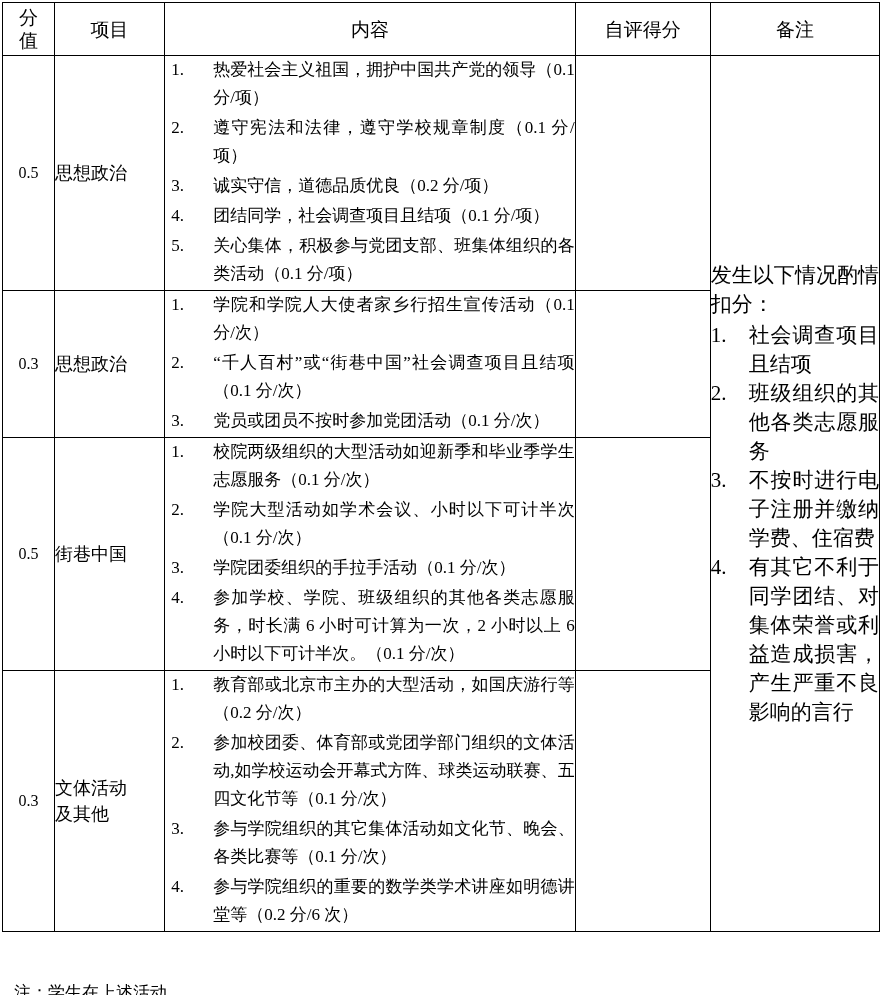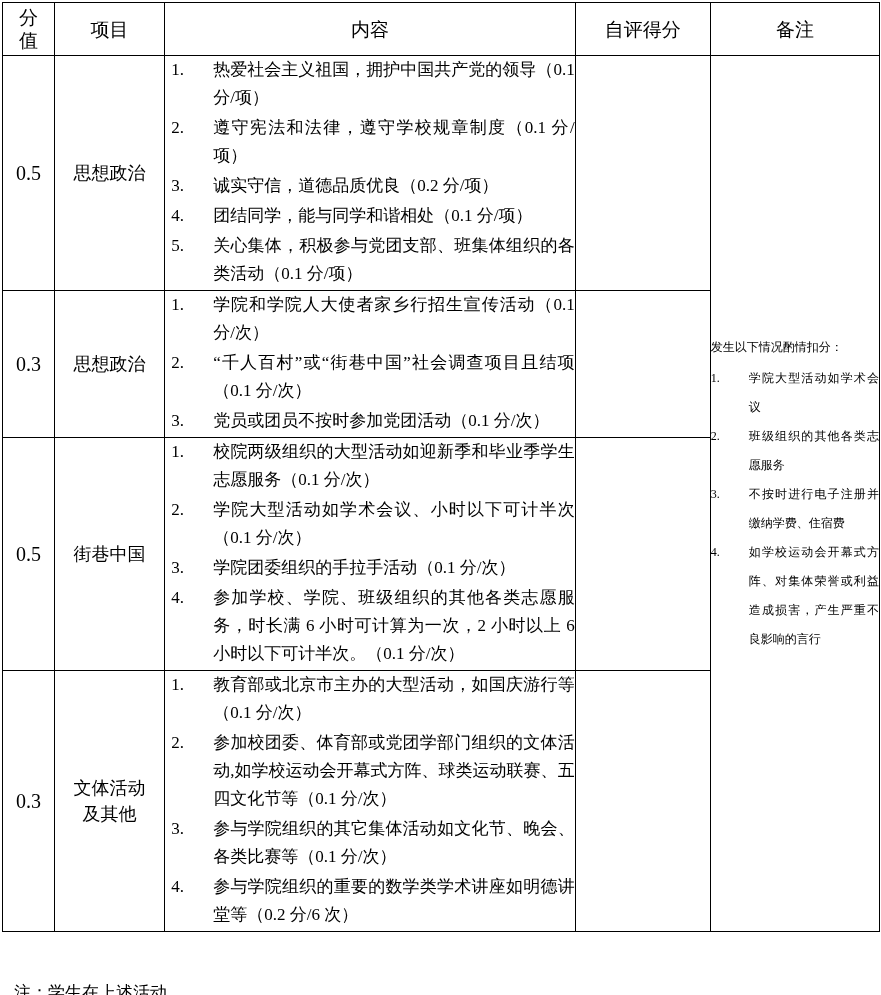--- a/index.html
+++ b/index.html
@@ -44,38 +44,38 @@
     font-weight: normal;
     height: 52px;
     line-height: 25px;
   }
   .hdr-two-line {
     line-height: 23px;
   }
 
   td.score-cell {
     text-align: center;
-    font-size: 20px;
+    font-size: 16px;
   }
   td.item-cell {
-    text-align: center;
+    text-align: left;
     font-size: 18px;
     line-height: 26px;
   }
   td.content-cell {
     padding: 6px 6px 8px 4px;
     font-size: 17px;
   }
   td.self-cell {
     text-align: center;
   }
   td.remark-cell {
     padding: 8px 10px 8px 10px;
     vertical-align: top;
-    font-size: 12px;
+    font-size: 21px;
   }
 
   ol.num-list {
     list-style: none;
     margin: 0;
     padding: 0;
   }
   ol.num-list > li {
     position: relative;
     padding-left: 48px;
@@ -157,32 +157,32 @@
     <tbody>
 
       <tr>
         <td class="score-cell">0.5</td>
         <td class="item-cell">思想政治</td>
         <td class="content-cell">
           <ol class="num-list">
             <li><span class="num">1.</span><span>热爱社会主义祖国，拥护中国共产党的领导（0.1 分/项）</span></li>
             <li><span class="num">2.</span><span>遵守宪法和法律，遵守学校规章制度（0.1 分/项）</span></li>
             <li><span class="num">3.</span><span>诚实守信，道德品质优良（0.2 分/项）</span></li>
-            <li><span class="num">4.</span><span>团结同学，能与同学和谐相处（0.1 分/项）</span></li>
+            <li><span class="num">4.</span><span>团结同学，社会调查项目且结项（0.1 分/项）</span></li>
             <li><span class="num">5.</span><span>关心集体，积极参与党团支部、班集体组织的各类活动（0.1 分/项）</span></li>
           </ol>
         </td>
         <td class="self-cell"></td>
         <td class="remark-cell" rowspan="4">
           <div class="remark-intro">发生以下情况酌情扣分：</div>
           <ol class="remark-list">
-            <li><span class="num">1.</span><span>学院大型活动如学术会议</span></li>
+            <li><span class="num">1.</span><span>社会调查项目且结项</span></li>
             <li><span class="num">2.</span><span>班级组织的其他各类志愿服务</span></li>
             <li><span class="num">3.</span><span>不按时进行电子注册并缴纳学费、住宿费</span></li>
-            <li><span class="num">4.</span><span>如学校运动会开幕式方阵、对集体荣誉或利益造成损害，产生严重不良影响的言行</span></li>
+            <li><span class="num">4.</span><span>有其它不利于同学团结、对集体荣誉或利益造成损害，产生严重不良影响的言行</span></li>
           </ol>
         </td>
       </tr>
 
       <tr>
         <td class="score-cell">0.3</td>
         <td class="item-cell">思想政治</td>
         <td class="content-cell">
           <ol class="num-list">
             <li><span class="num">1.</span><span>学院和学院人大使者家乡行招生宣传活动（0.1 分/次）</span></li>
@@ -208,21 +208,21 @@
       </tr>
 
       <tr>
         <td class="score-cell">0.3</td>
         <td class="item-cell">
           <div>文体活动</div>
           <div>及其他</div>
         </td>
         <td class="content-cell">
           <ol class="num-list">
-            <li><span class="num">1.</span><span>教育部或北京市主办的大型活动，如国庆游行等（0.1 分/次）</span></li>
+            <li><span class="num">1.</span><span>教育部或北京市主办的大型活动，如国庆游行等（0.2 分/次）</span></li>
             <li><span class="num">2.</span><span>参加校团委、体育部或党团学部门组织的文体活动,如学校运动会开幕式方阵、球类运动联赛、五四文化节等（0.1 分/次）</span></li>
             <li><span class="num">3.</span><span>参与学院组织的其它集体活动如文化节、晚会、各类比赛等（0.1 分/次）</span></li>
             <li><span class="num">4.</span><span>参与学院组织的重要的数学类学术讲座如明德讲堂等（0.2 分/6 次）</span></li>
           </ol>
         </td>
         <td class="self-cell"></td>
       </tr>
     </tbody>
   </table>
   <div class="footnote">注：学生在上述活动</div>

